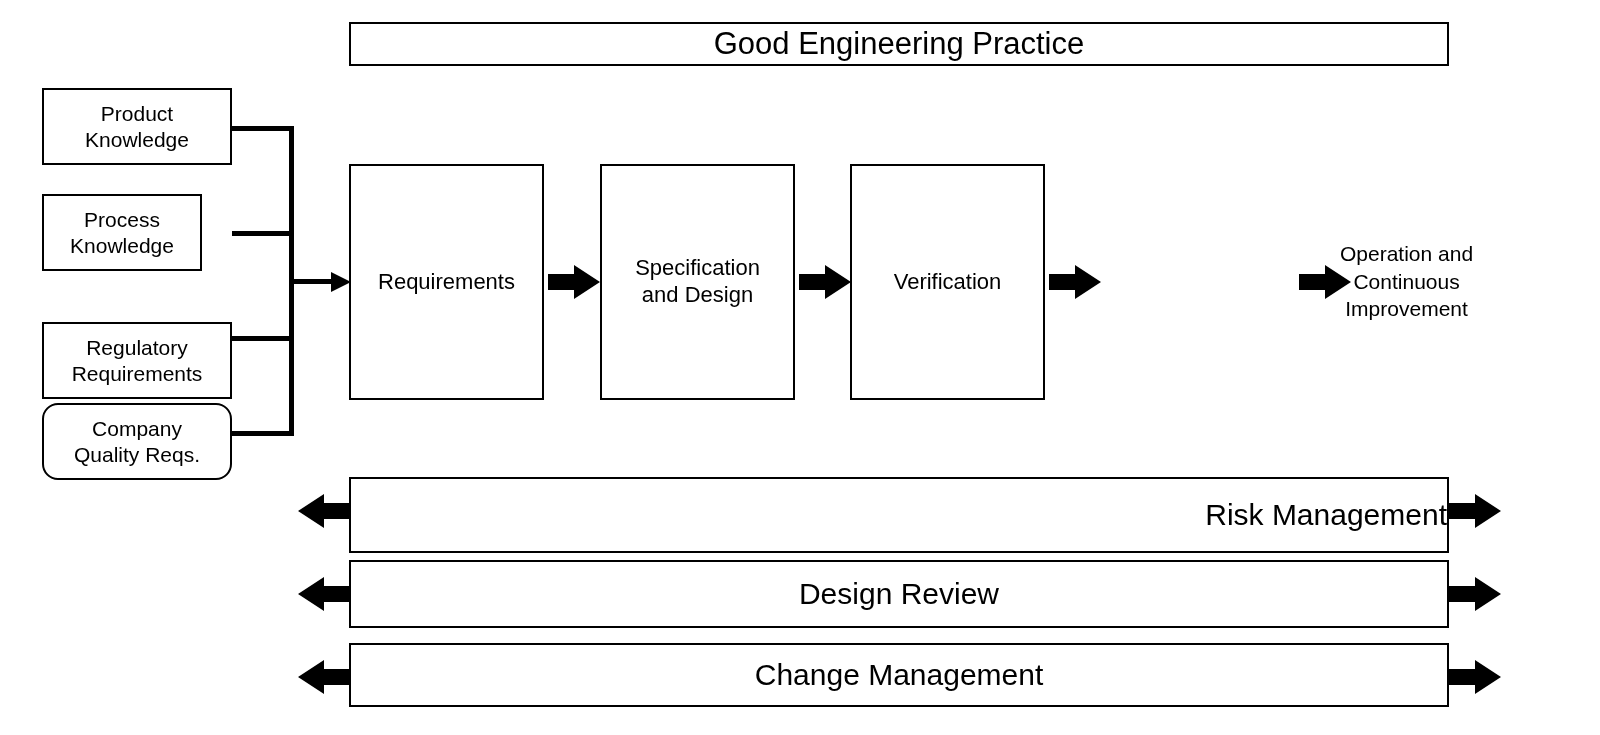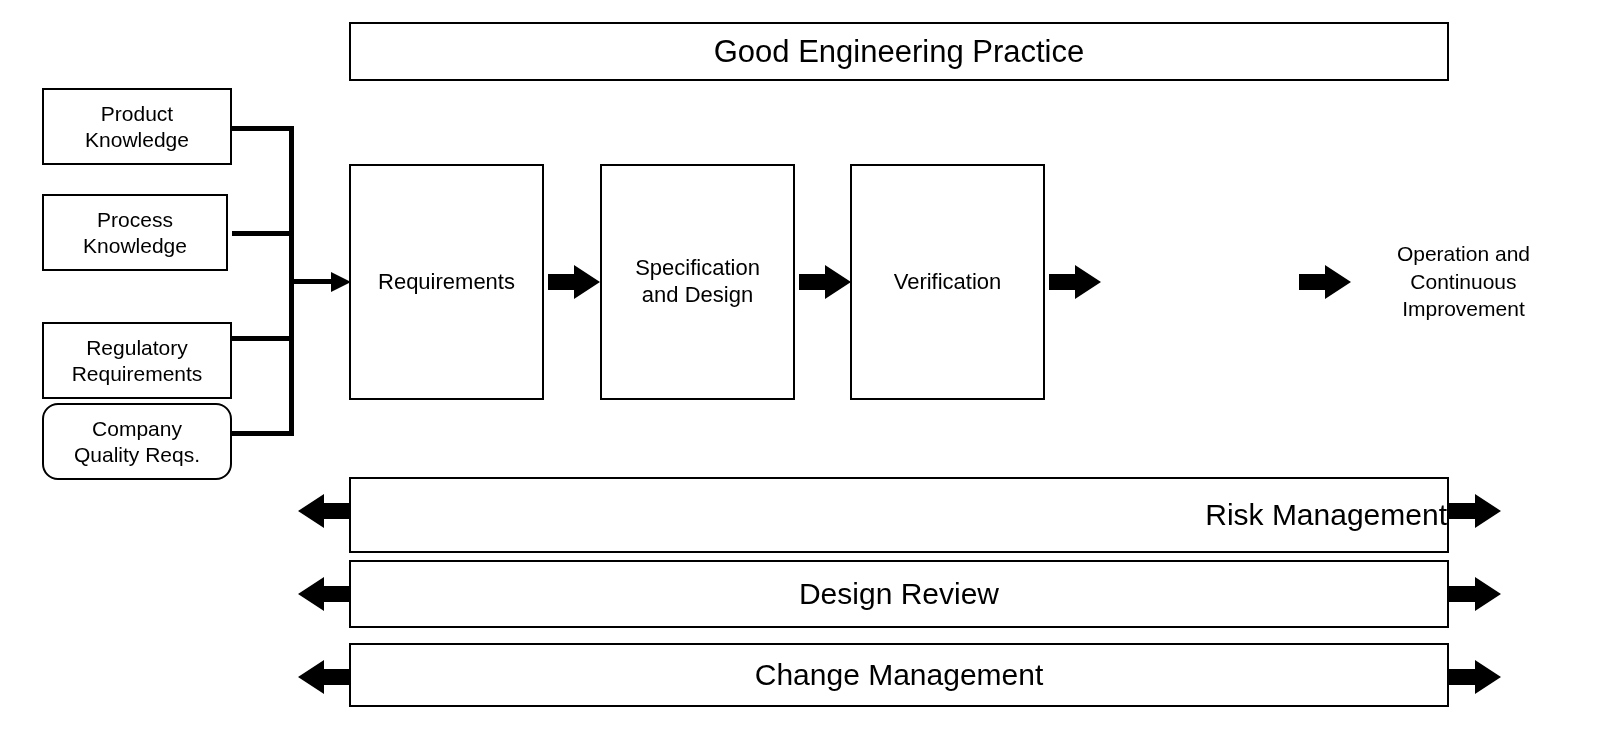--- a/index.html
+++ b/index.html
@@ -45,21 +45,21 @@
   .stage-box {
     font-size: 22px;
   }
 
   
   .plain-label {
     position: absolute;
     box-sizing: border-box;
     display: flex;
     align-items: center;
-    justify-content: flex-end;
+    justify-content: flex-start;
     text-align: center;
     font-size: 21px;
     line-height: 1.32;
     color: #000000;
   }
 
   
   .cross-bar {
     font-size: 30px;
   }
@@ -76,32 +76,32 @@
   .arrow-svg {
     position: absolute;
     overflow: visible;
   }
 </style>
 </head>
 <body>
 
 <div id="canvas">
 
-  <div class="box banner" style="left:349px; top:22px; width:1100px; height:59px;">
+  <div class="box banner" style="left:349px; top:22px; width:1100px; height:44px;">
     <span>Good Engineering Practice</span>
   </div>
 
   <div class="box input-box" style="left:42px; top:88px; width:190px; height:77px;">
     <span>
       <span>Product</span><br>
       <span>Knowledge</span>
     </span>
   </div>
 
-  <div class="box input-box" style="left:42px; top:194px; width:186px; height:77px;">
+  <div class="box input-box" style="left:42px; top:194px; width:160px; height:77px;">
     <span>
       <span>Process</span><br>
       <span>Knowledge</span>
     </span>
   </div>
 
   <div class="box input-box" style="left:42px; top:298px; width:190px; height:77px;margin-top:24px;">
     <span>
       <span>Regulatory</span><br>
       <span>Requirements</span>

